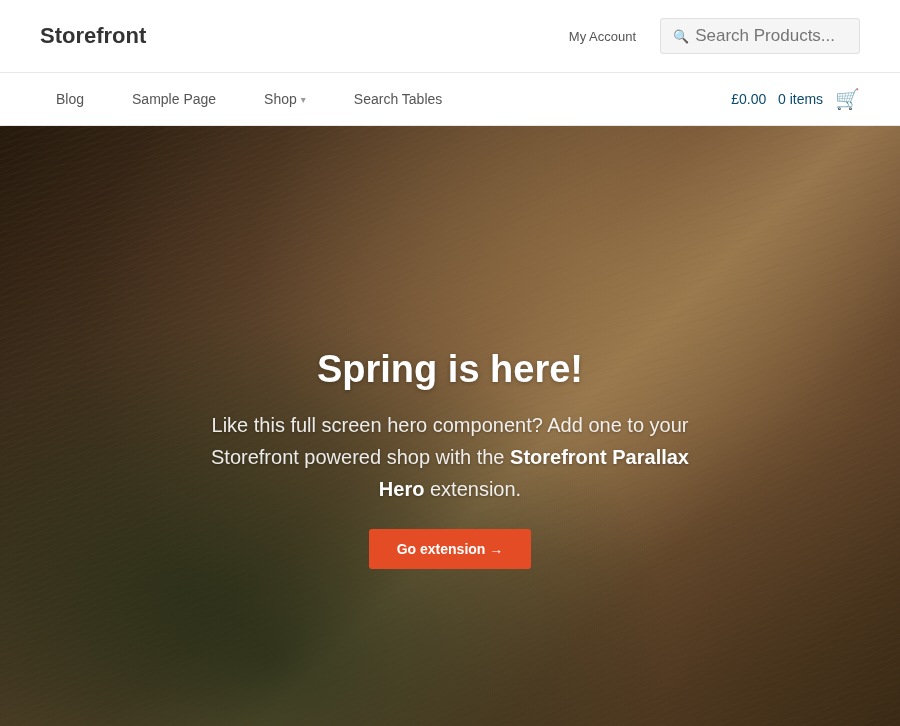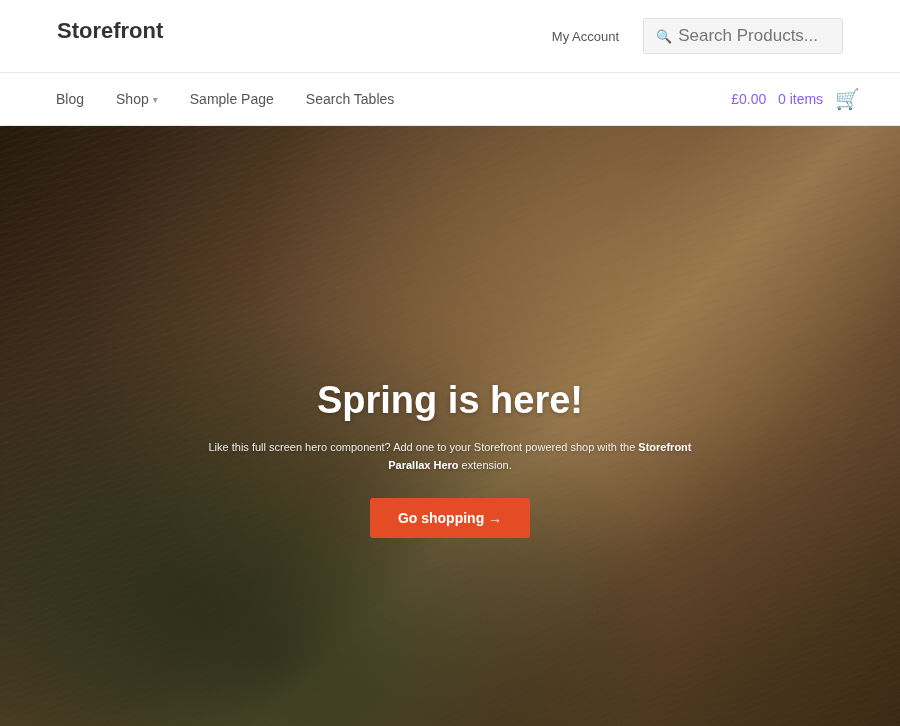--- a/index.html
+++ b/index.html
@@ -1,23 +1,23 @@
 <!DOCTYPE html>
 <html><head>
   <meta charset="utf-8">
   <style>
     * { margin: 0; padding: 0; box-sizing: border-box; }
     body { font-family: -apple-system, BlinkMacSystemFont, 'Segoe UI', sans-serif; background: #fff; }
 
     
     .header-top {
       display: flex;
-      align-items: flex-start;
+      align-items: center;
       justify-content: space-between;
-      padding: 18px 57px;
+      padding: 18px 40px;
       border-bottom: 1px solid #e8e8e8;
     }
     .site-branding { flex: 1; }
     .site-title {
       font-size: 22px;
       font-weight: 700;
       color: #333;
       line-height: 1.2;
     }
     .site-tagline {
@@ -64,21 +64,21 @@
     .nav-bar {
       display: flex;
       align-items: center;
       justify-content: space-between;
       padding: 0 40px;
       border-bottom: 1px solid #e8e8e8;
     }
     .nav-left {
       display: flex;
       align-items: center;
-      gap: 0;
+      gap: 16px;
     }
     .nav-item {
       padding: 18px 16px;
       font-size: 14px;
       color: #555;
       cursor: pointer;
       text-decoration: none;
       display: flex;
       align-items: center;
       gap: 4px;
@@ -88,21 +88,21 @@
       font-size: 10px;
       color: #999;
     }
     .nav-right {
       display: flex;
       align-items: center;
       gap: 12px;
     }
     .cart-total {
       font-size: 14px;
-      color: #8b5cf6;
+      color: #0c4a6e;
     }
     .cart-icon-wrap {
       font-size: 20px;
       color: #555;
       cursor: pointer;
     }
 
     
     .hero {
       position: relative;
@@ -172,21 +172,21 @@
       gap: 16px;
     }
     .hero-title {
       font-size: 38px;
       font-weight: 700;
       color: #fff;
       text-shadow: 0 1px 4px rgba(0,0,0,0.3);
       line-height: 1.2;
     }
     .hero-subtitle {
-      font-size: 11px;
+      font-size: 20px;
       color: rgba(255,255,255,0.9);
       line-height: 1.6;
       max-width: 520px;
       text-shadow: 0 1px 3px rgba(0,0,0,0.3);
     }
     .hero-subtitle strong {
       font-weight: 700;
       color: #fff;
     }
     .hero-button {
@@ -219,25 +219,25 @@
     </div>
   </div>
 </header>
 
 <nav class="nav-bar">
   <div class="nav-left">
     <a class="nav-item">
       <span>Blog</span>
     </a>
     <a class="nav-item">
+      <span>Sample Page</span>
+    </a>
+    <a class="nav-item">
       <span>Shop</span>
       <span class="chevron">▾</span>
-    </a>
-    <a class="nav-item">
-      <span>Sample Page</span>
     </a>
     <a class="nav-item">
       <span>Search Tables</span>
     </a>
   </div>
   <div class="nav-right">
     <span class="cart-total">
       <span>£0.00</span>
       &nbsp;
       <span>0 items</span>
@@ -247,15 +247,15 @@
 </nav>
 
 <section class="hero">
   <div class="hero-bg"></div>
   <div class="hero-overlay"></div>
   <div class="hero-content">
     <h1 class="hero-title">Spring is here!</h1>
     <p class="hero-subtitle">
       <span>Like this full screen hero component? Add one to your Storefront powered shop with the </span><strong>Storefront Parallax Hero</strong><span> extension.</span>
     </p>
-    <a class="hero-button">Go shopping →</a>
+    <a class="hero-button">Go extension →</a>
   </div>
 </section>
 
 </body></html>

